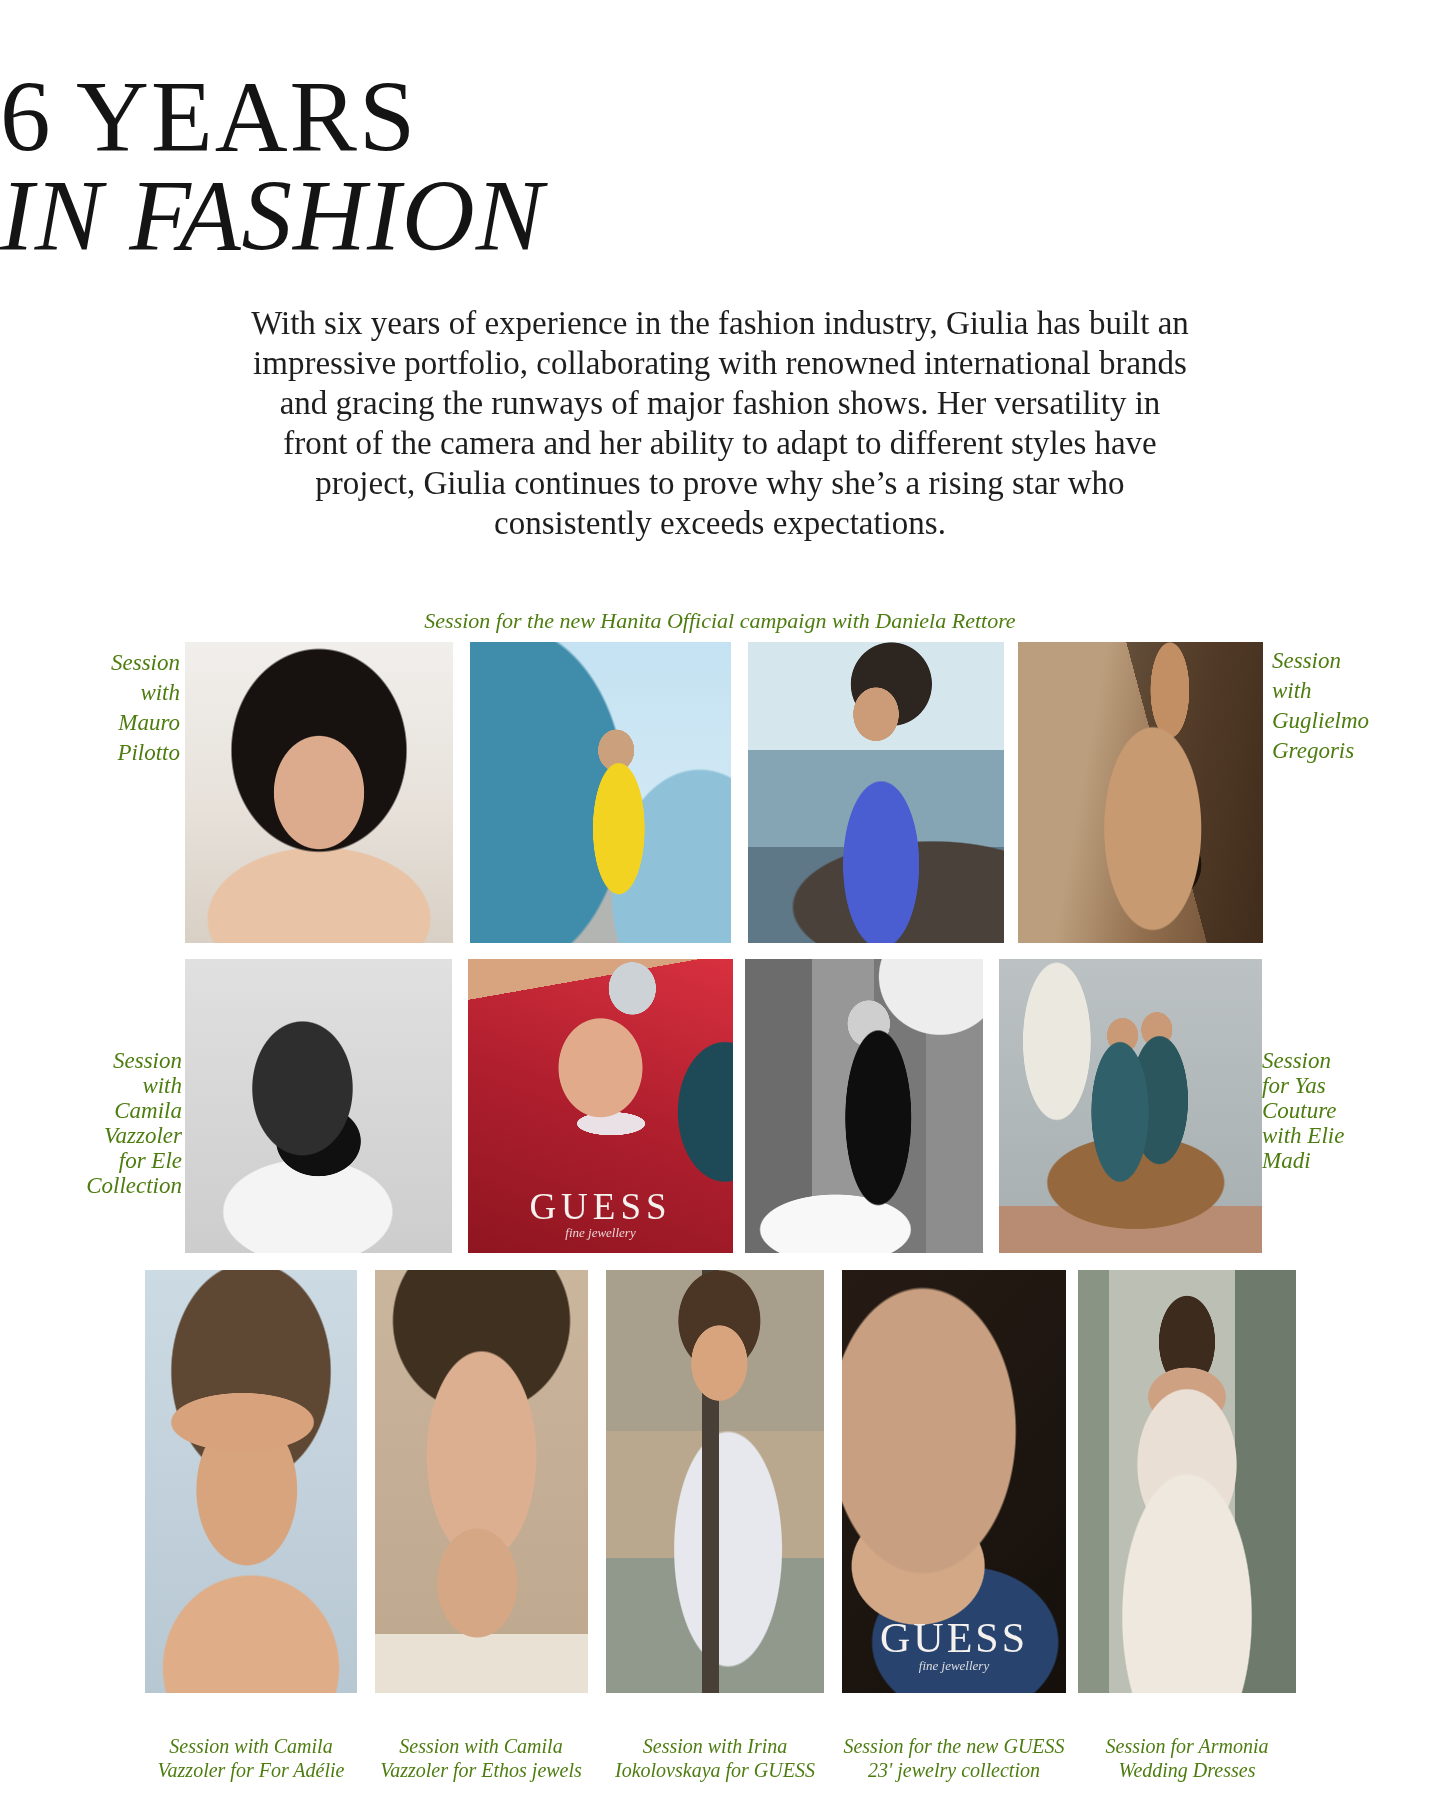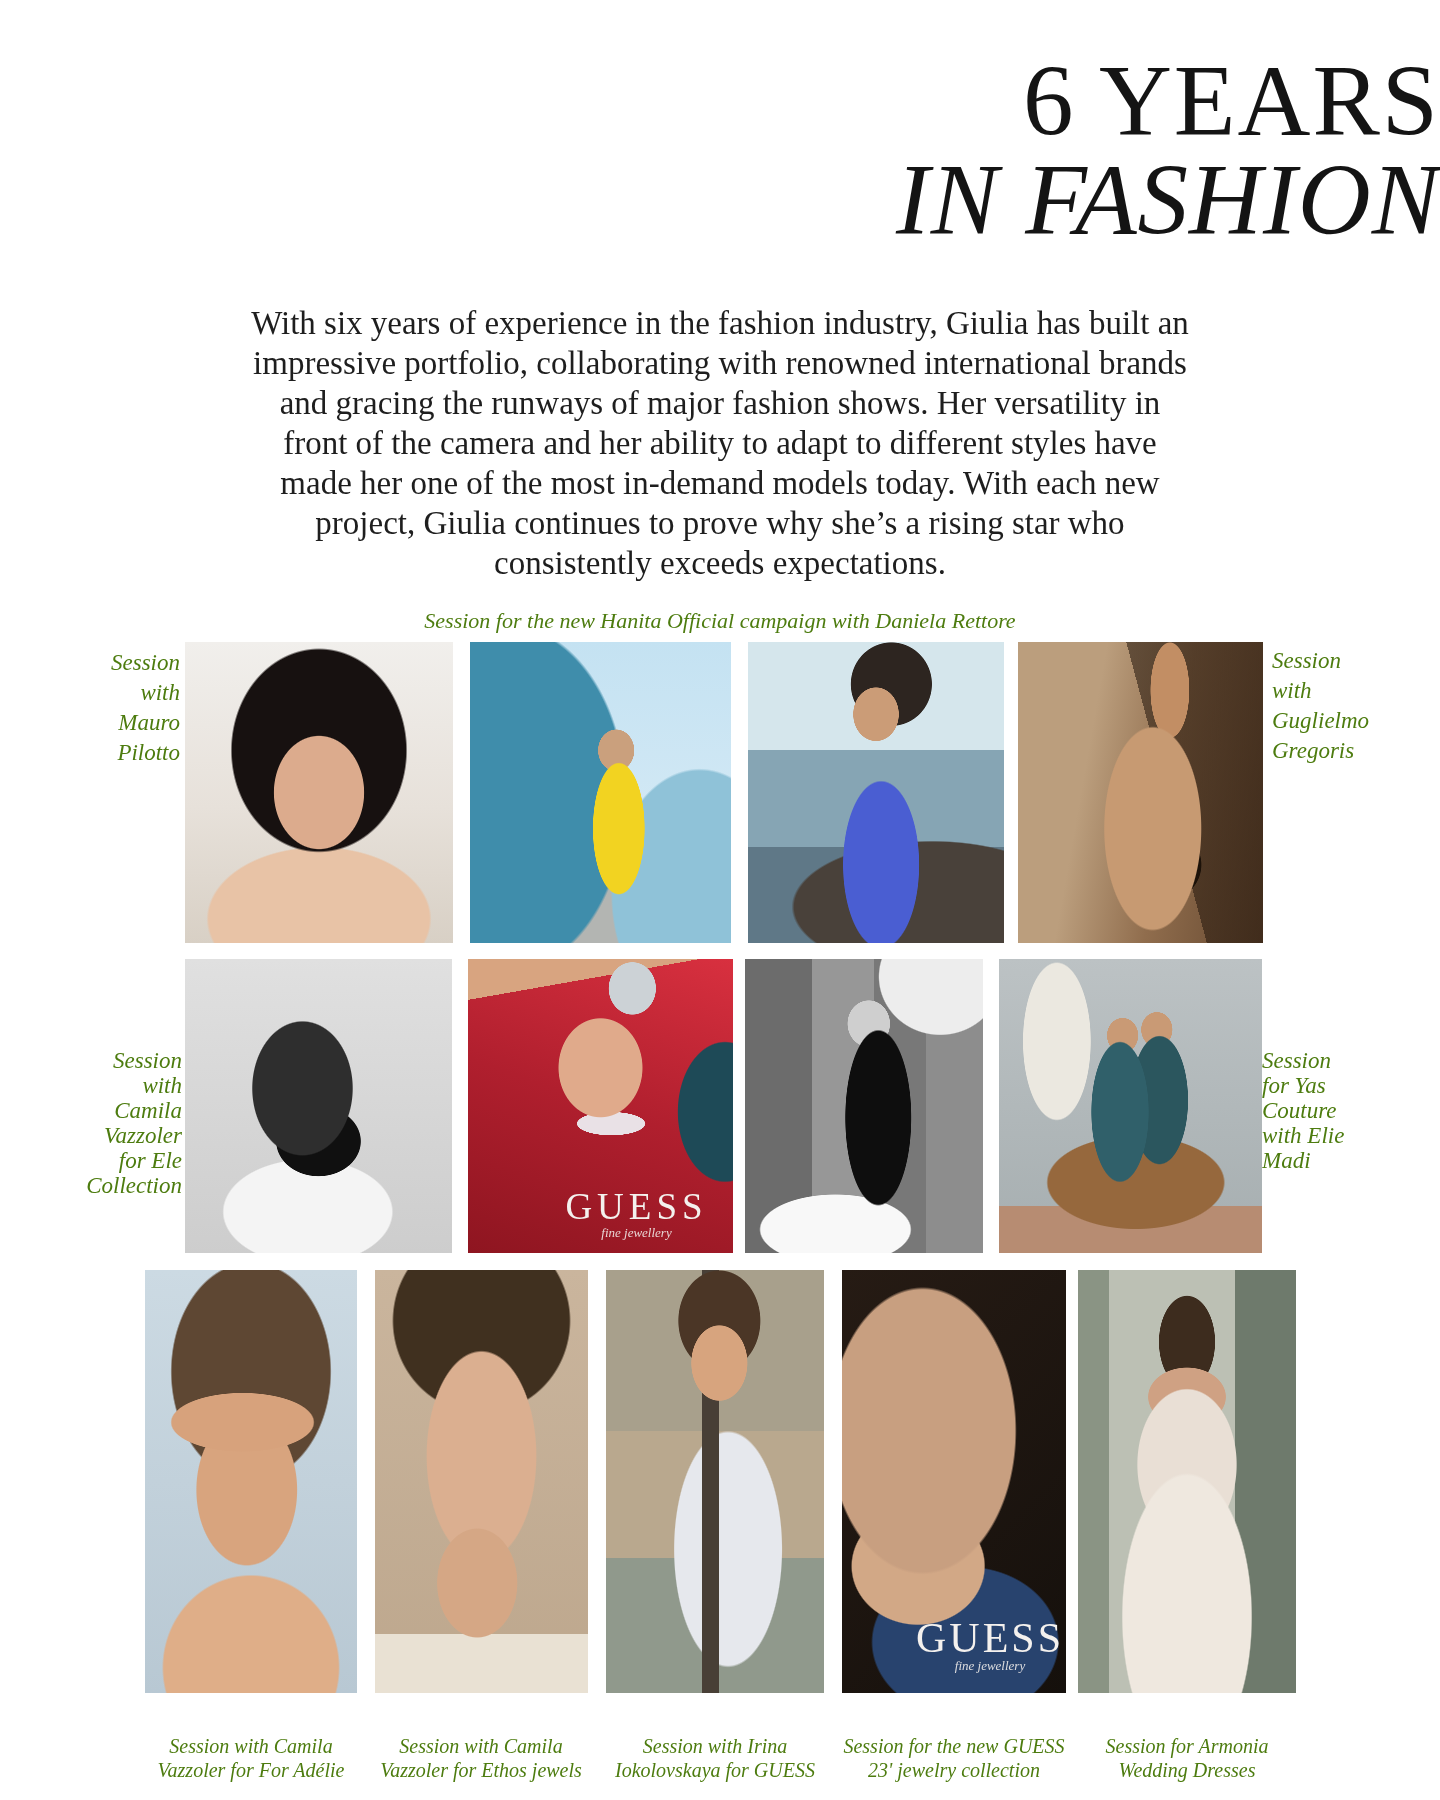--- a/index.html
+++ b/index.html
@@ -1,20 +1,20 @@
 <!DOCTYPE html>
 <html><head>
 <meta charset="utf-8">
 <style>
   html,body{margin:0;padding:0;background:#fff;}
   .page{position:relative;width:1440px;height:1800px;margin:0 auto;background:#ffffff;
         font-family:"Liberation Serif","DejaVu Serif",serif;overflow:hidden;}
 
   
-  .title{position:absolute;top:52px;left:0;width:100%;text-align:right;margin:0;
+  .title{position:absolute;top:68px;left:0;width:100%;text-align:left;margin:0;
          font-weight:400;color:#141414;font-size:101px;line-height:99px;letter-spacing:2px;}
   .title-line2{font-style:italic;letter-spacing:1px;}
 
   
   .intro{position:absolute;top:303px;left:115px;width:1210px;text-align:center;
          color:#1e1e1e;font-size:33px;line-height:40px;font-weight:400;}
 
   
   .cap{font-style:italic;font-weight:400;color:#4d7c0f;}
   .top-caption{position:absolute;top:608px;left:0;width:100%;text-align:center;font-size:22px;}
@@ -108,21 +108,21 @@
      radial-gradient(ellipse 42% 18% at 55% 88%,#28436e 0 98%,transparent 100%),
      linear-gradient(135deg,#261b14 0%,#15100c 100%);}
   .p-r3e{left:1078px;top:1270px;width:218px;height:423px;background:
      radial-gradient(ellipse 30% 34% at 50% 82%,#efe8df 0 98%,transparent 100%),
      radial-gradient(ellipse 23% 18% at 50% 46%,#e9dfd5 0 98%,transparent 100%),
      radial-gradient(ellipse 18% 7% at 50% 30%,#cfa183 0 98%,transparent 100%),
      radial-gradient(ellipse 13% 11% at 50% 17%,#3d2c1e 0 98%,transparent 100%),
      linear-gradient(90deg,#8a9484 0 14%,#bcc0b4 14% 72%,#6e7a6c 72% 100%);}
 
   
-  .guess-overlay{position:absolute;left:0;width:100%;text-align:center;color:#f4f1ee;padding-left:36px;}
+  .guess-overlay{position:absolute;left:0;width:100%;text-align:center;color:#f4f1ee;}
   .ov-r2b{top:78%;}
   .ov-r3d{top:82%;}
   .g-word{font-size:37px;letter-spacing:5px;line-height:38px;}
   .ov-r3d .g-word{font-size:42px;letter-spacing:3px;line-height:42px;}
   .g-tag{font-style:italic;font-size:13px;line-height:14px;opacity:.88;text-align:center;}
 </style>
 </head>
 <body>
 
 <div class="page">
@@ -130,21 +130,20 @@
   <h1 class="title">
     <div>6 YEARS</div>
     <div class="title-line2">IN FASHION</div>
   </h1>
 
   <div class="intro">
     <div>With six years of experience in the fashion industry, Giulia has built an</div>
     <div>impressive portfolio, collaborating with renowned international brands</div>
     <div>and gracing the runways of major fashion shows. Her versatility in</div>
     <div>front of the camera and her ability to adapt to different styles have</div>
-    <div>made her one of the most in-demand models today. With each new</div>
     <div>project, Giulia continues to prove why she’s a rising star who</div>
     <div>consistently exceeds expectations.</div>
   </div>
 
   <div class="cap top-caption">Session for the new Hanita Official campaign with Daniela Rettore</div>
 
   <div class="cap side-caption cap-r1-left">
     <div>Session</div>
     <div>with</div>
     <div>Mauro</div>

